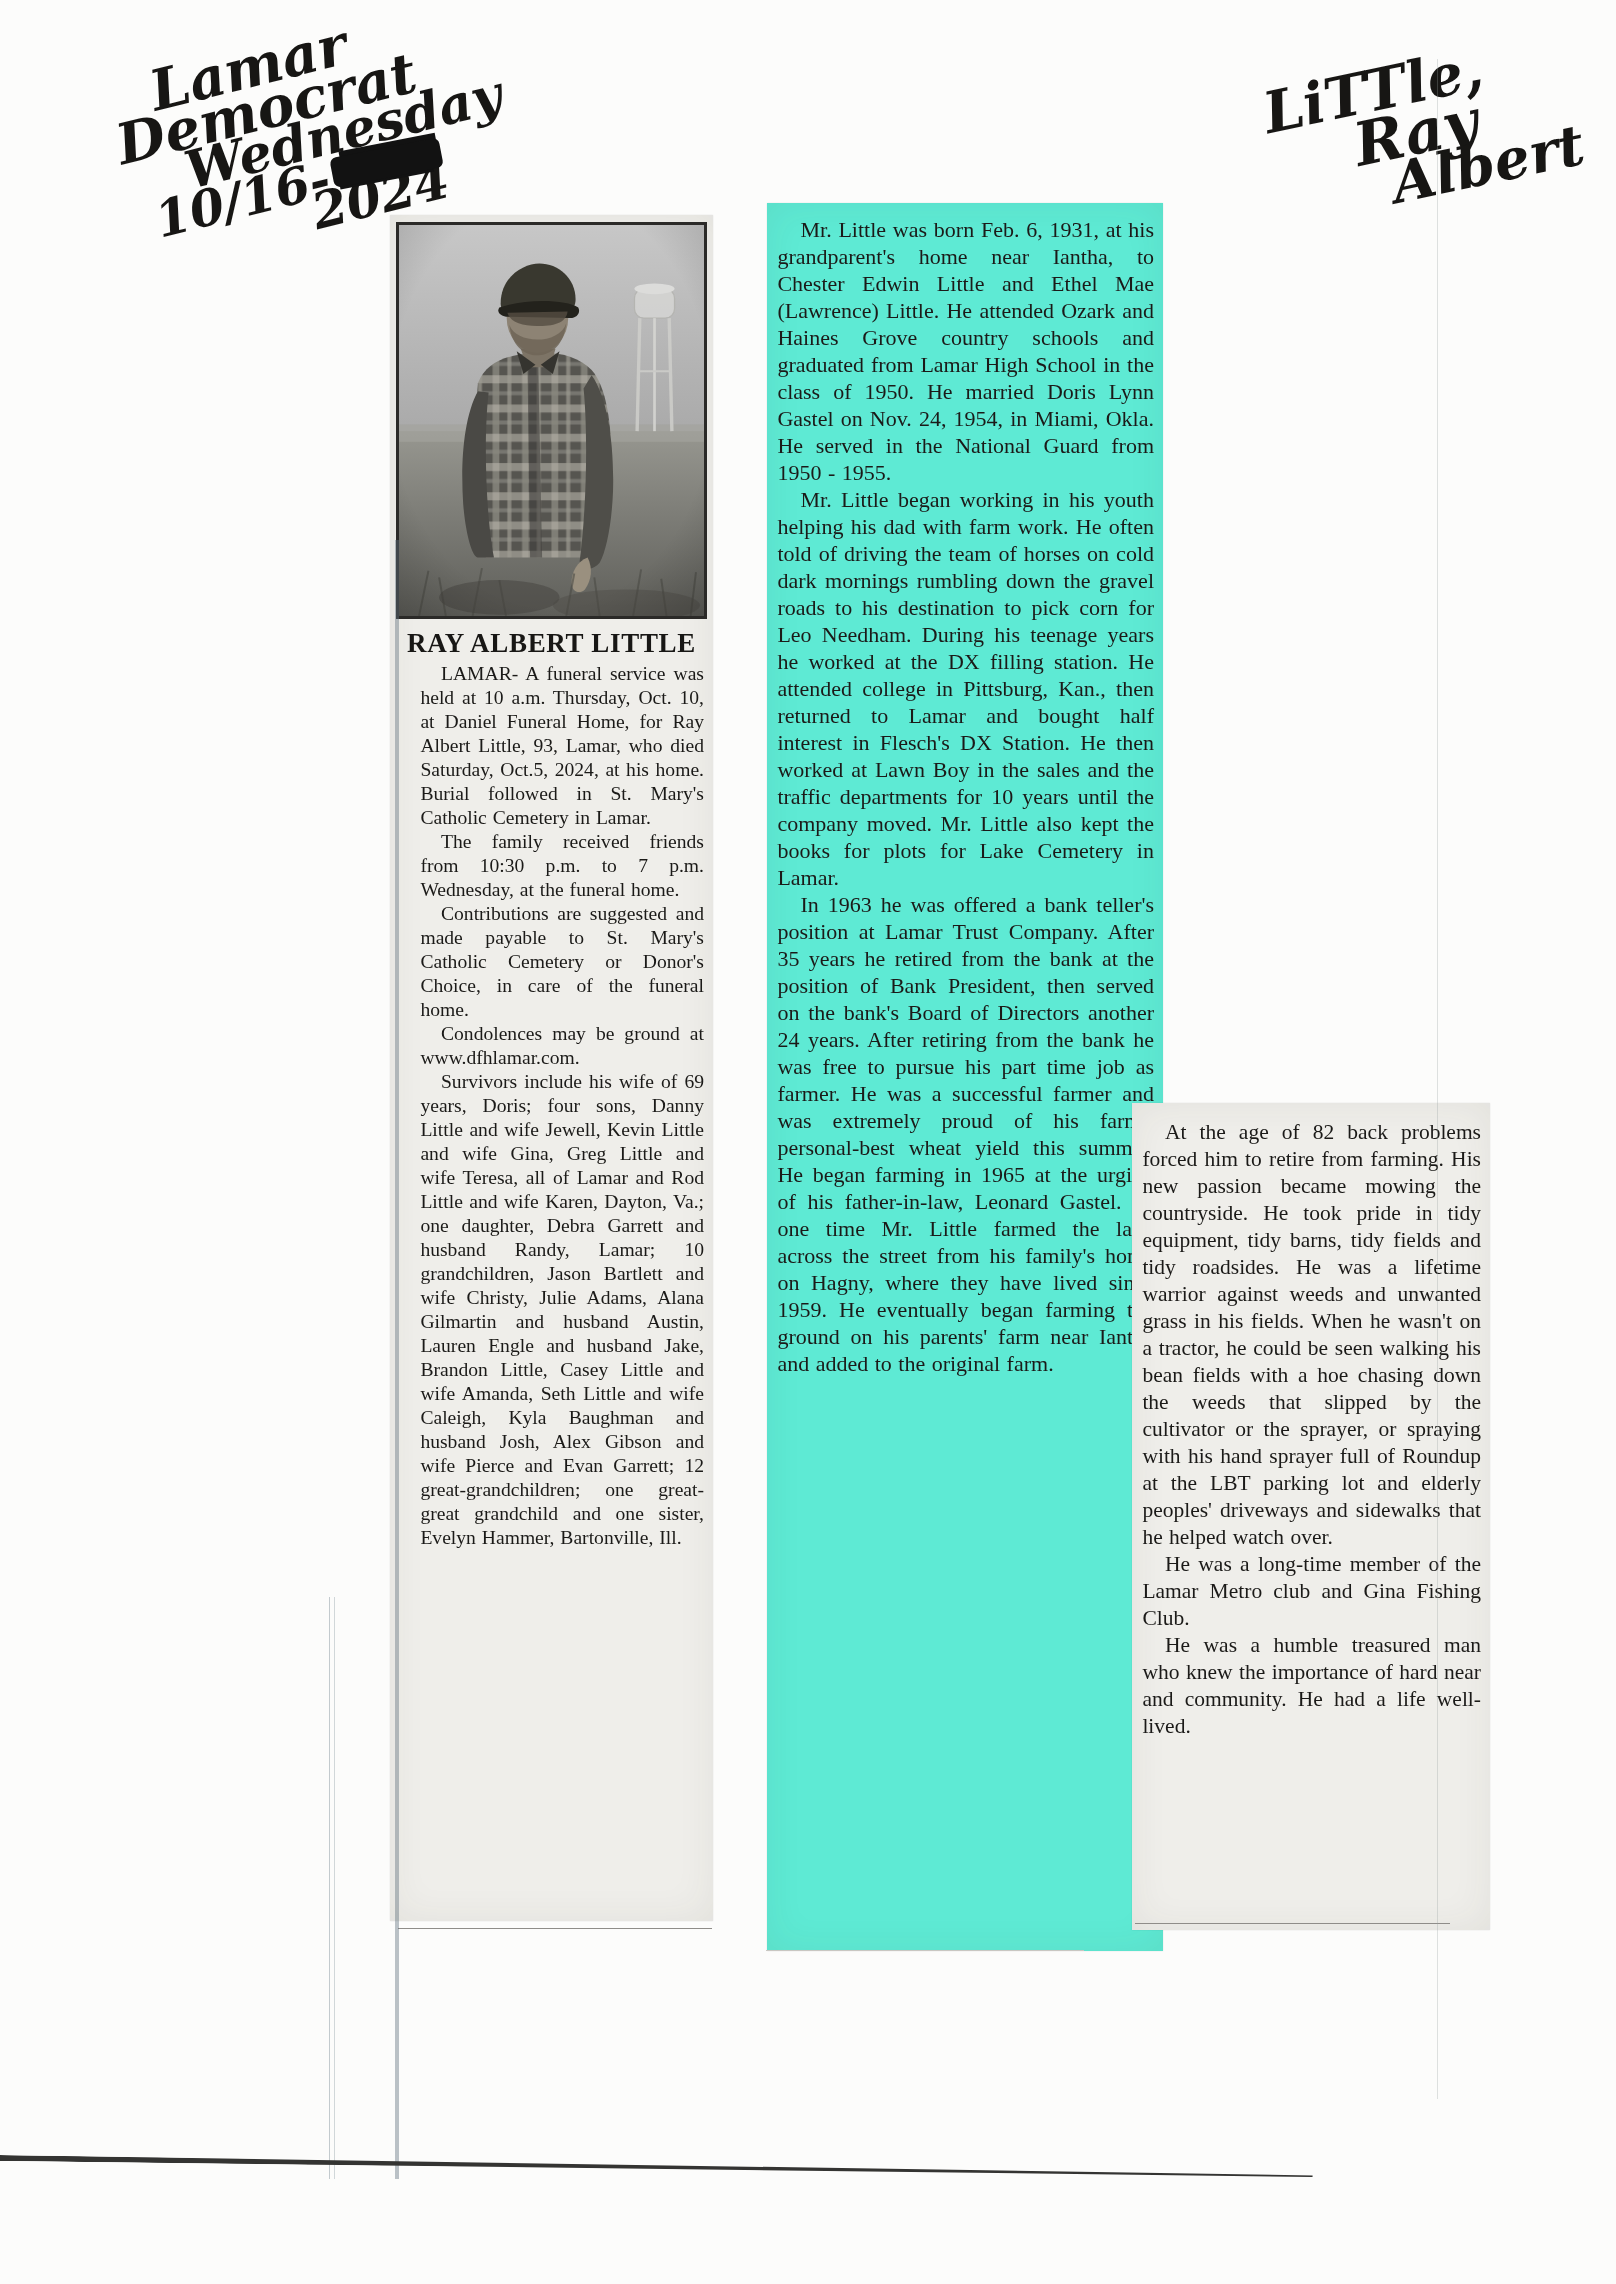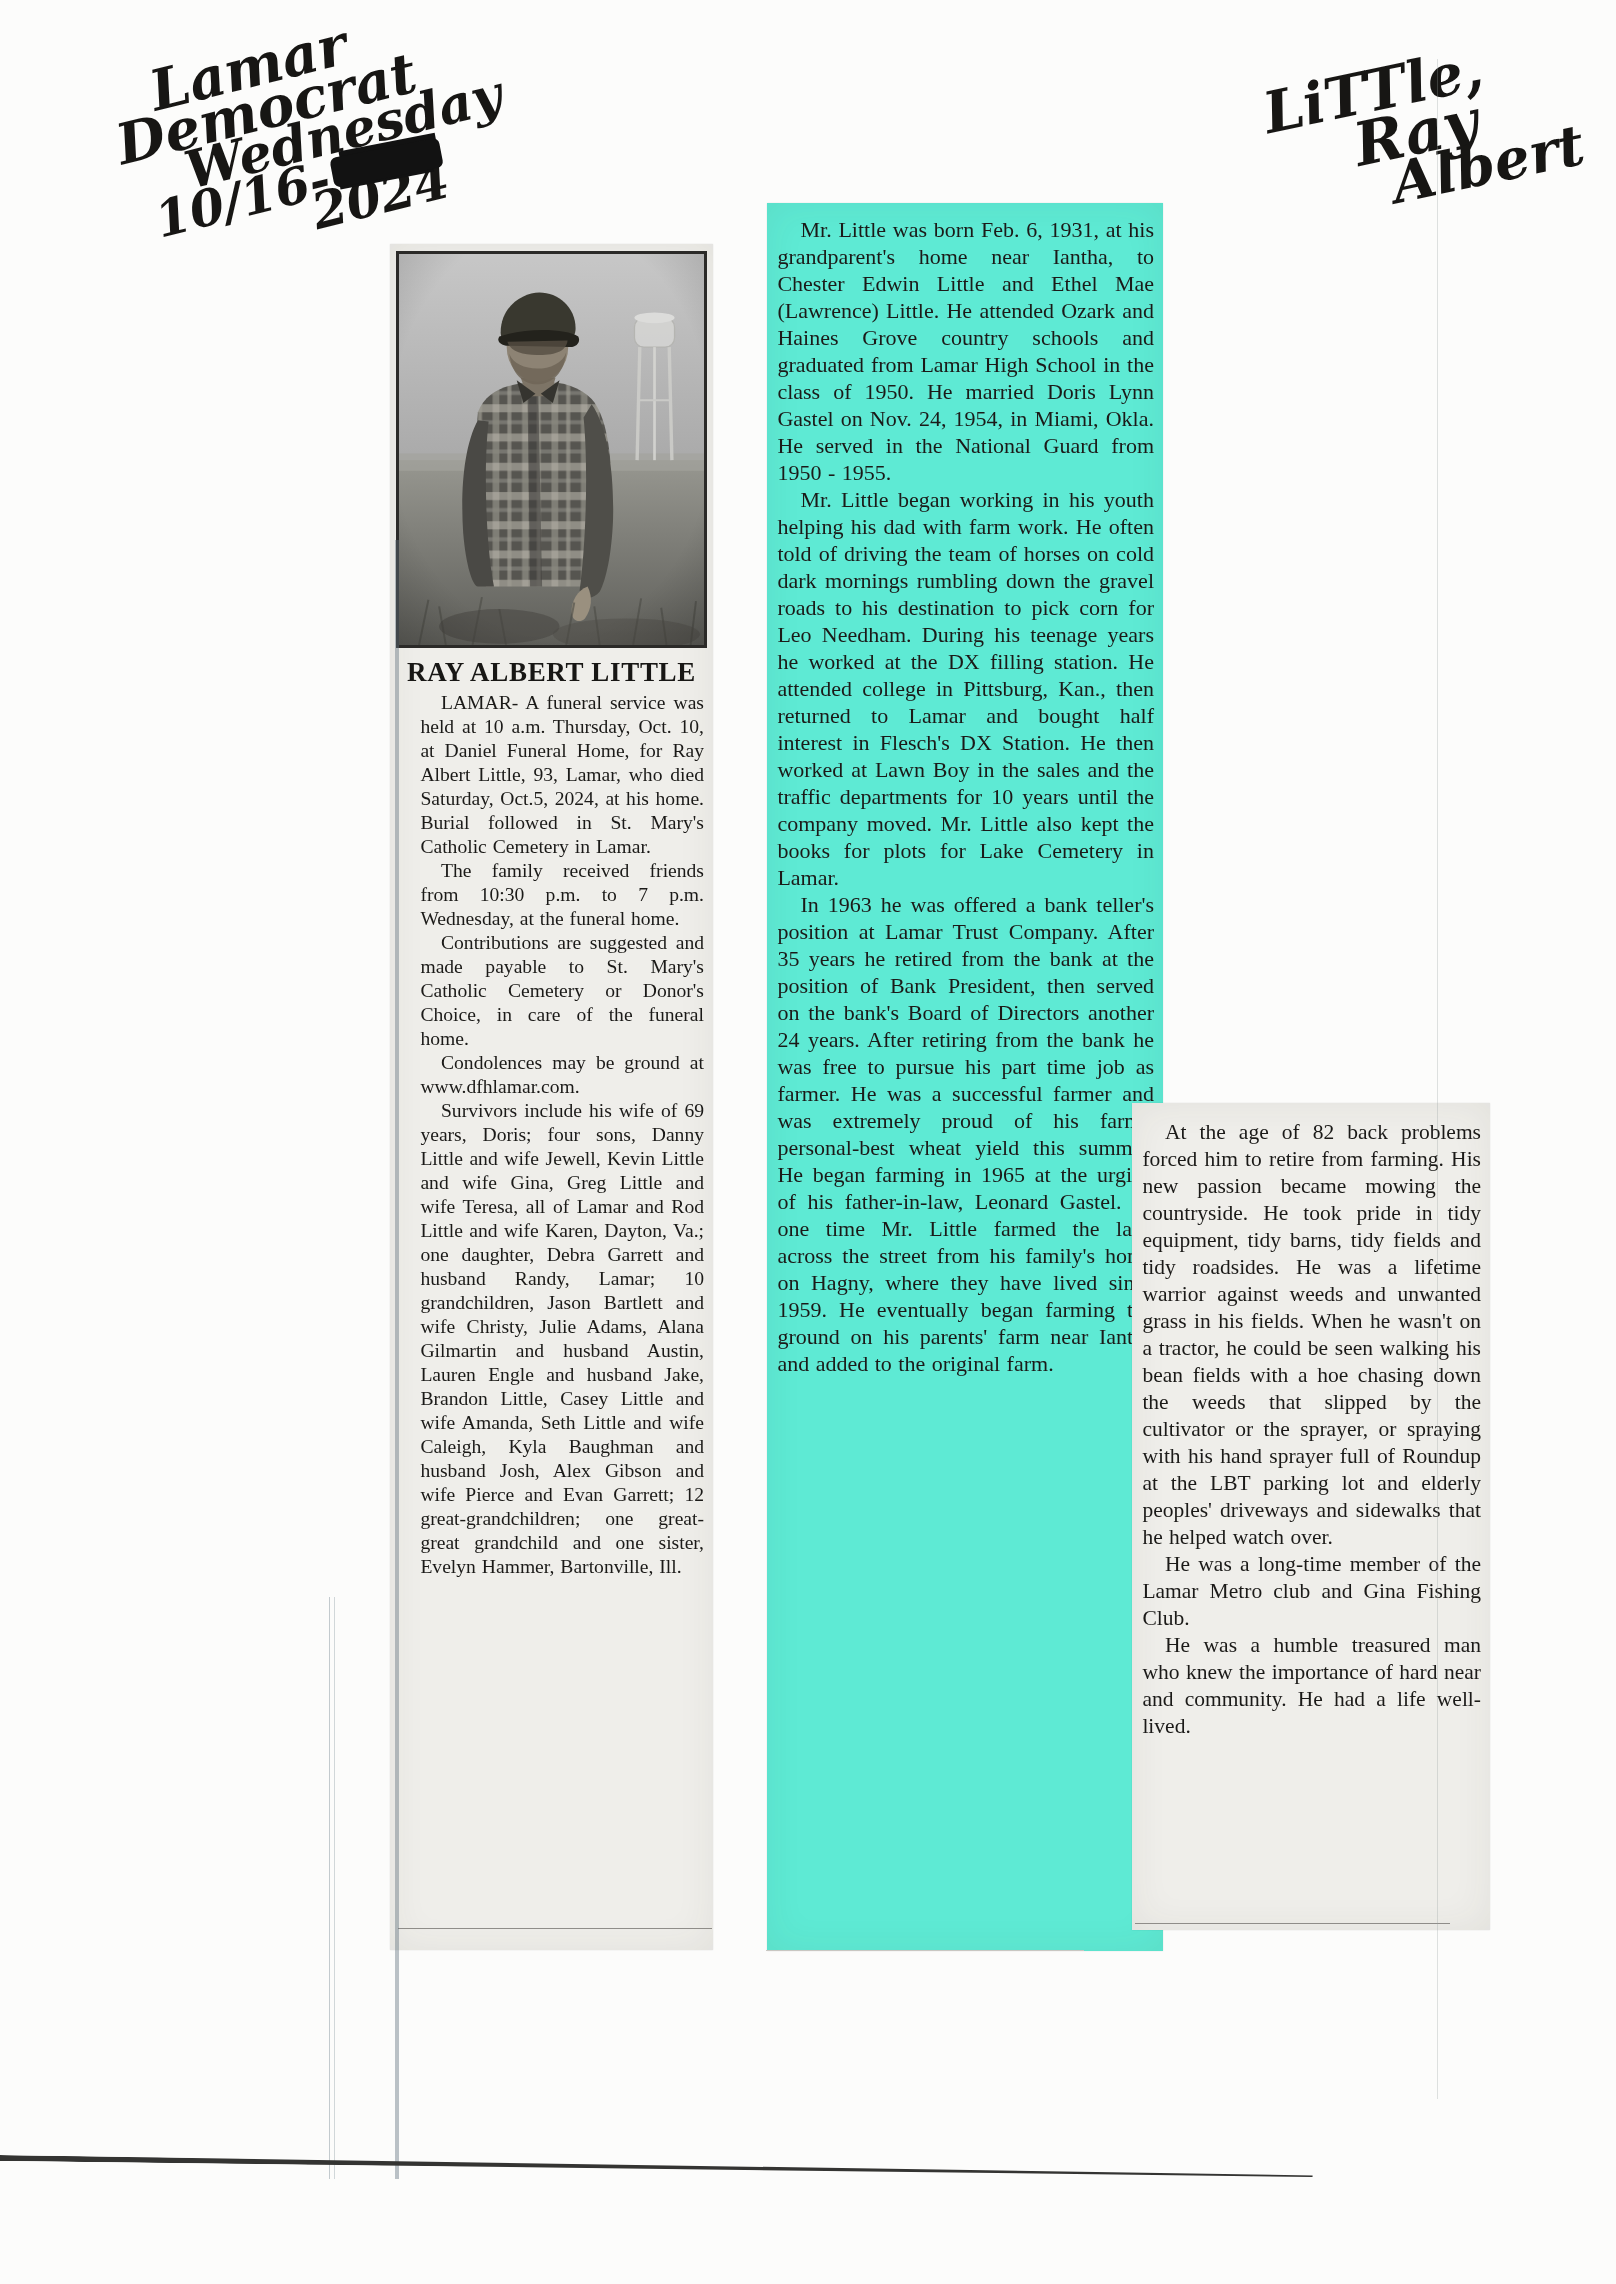--- a/index.html
+++ b/index.html
@@ -11,21 +11,21 @@
     font-family:"Liberation Serif","DejaVu Serif",serif;
   }
 
   
   .clipping{
     position:absolute;
     background:#efeeea;
     box-shadow:inset 0 0 39px rgba(60,55,45,0.07), 0 0 1.3px rgba(0,0,0,0.12);
     color:#1b1a18;
   }
-  .clip-col1{left:390px;top:244px;width:323px;height:1706px;}
+  .clip-col1{left:390px;top:215px;width:323px;height:1706px;}
   .clip-col2{left:758px;top:203px;width:396px;height:1748px;background:#5eead4;margin-left:9px;}
   .clip-col3{left:1132px;top:1103px;width:358px;height:827px;}
 
   .photo-frame{
     margin:6.5px auto 0 auto;
     width:305px;height:391px;
     border:3.9px solid #2b2a28;
     background:#b5b5b5;
     box-sizing:content-box;
     overflow:hidden;

